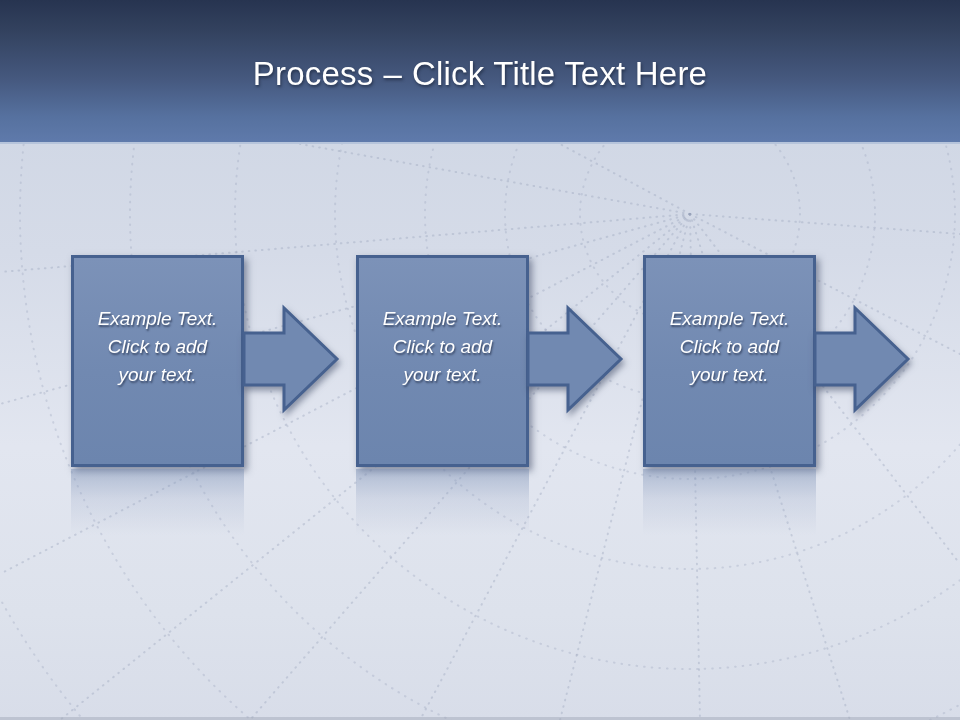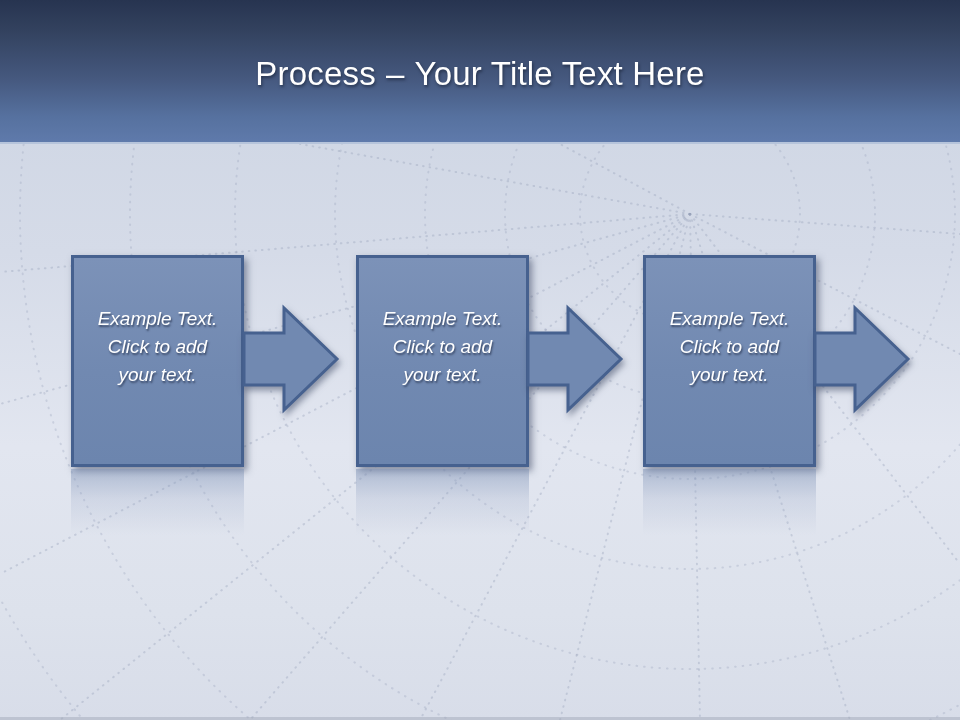--- a/index.html
+++ b/index.html
@@ -92,21 +92,21 @@
 </style>
 </head>
 <body>
 
 <div class="slide">
 
   <div class="header">
     <div class="title-row">
       <span class="title-emphasis">Process</span>
       <span class="title-separator">–</span>
-      <span class="title-rest">Your Title Text Here</span>
+      <span class="title-rest">Click Title Text Here</span>
     </div>
   </div>
 
   <svg class="web" width="960" height="576" viewBox="0 0 960 576">
     <g>
       <line x1="690" y1="70" x2="0" y2="128"></line>
       <line x1="690" y1="70" x2="0" y2="260"></line>
       <line x1="690" y1="70" x2="0" y2="430"></line>
       <line x1="690" y1="70" x2="60" y2="576"></line>
       <line x1="690" y1="70" x2="250" y2="576"></line>

